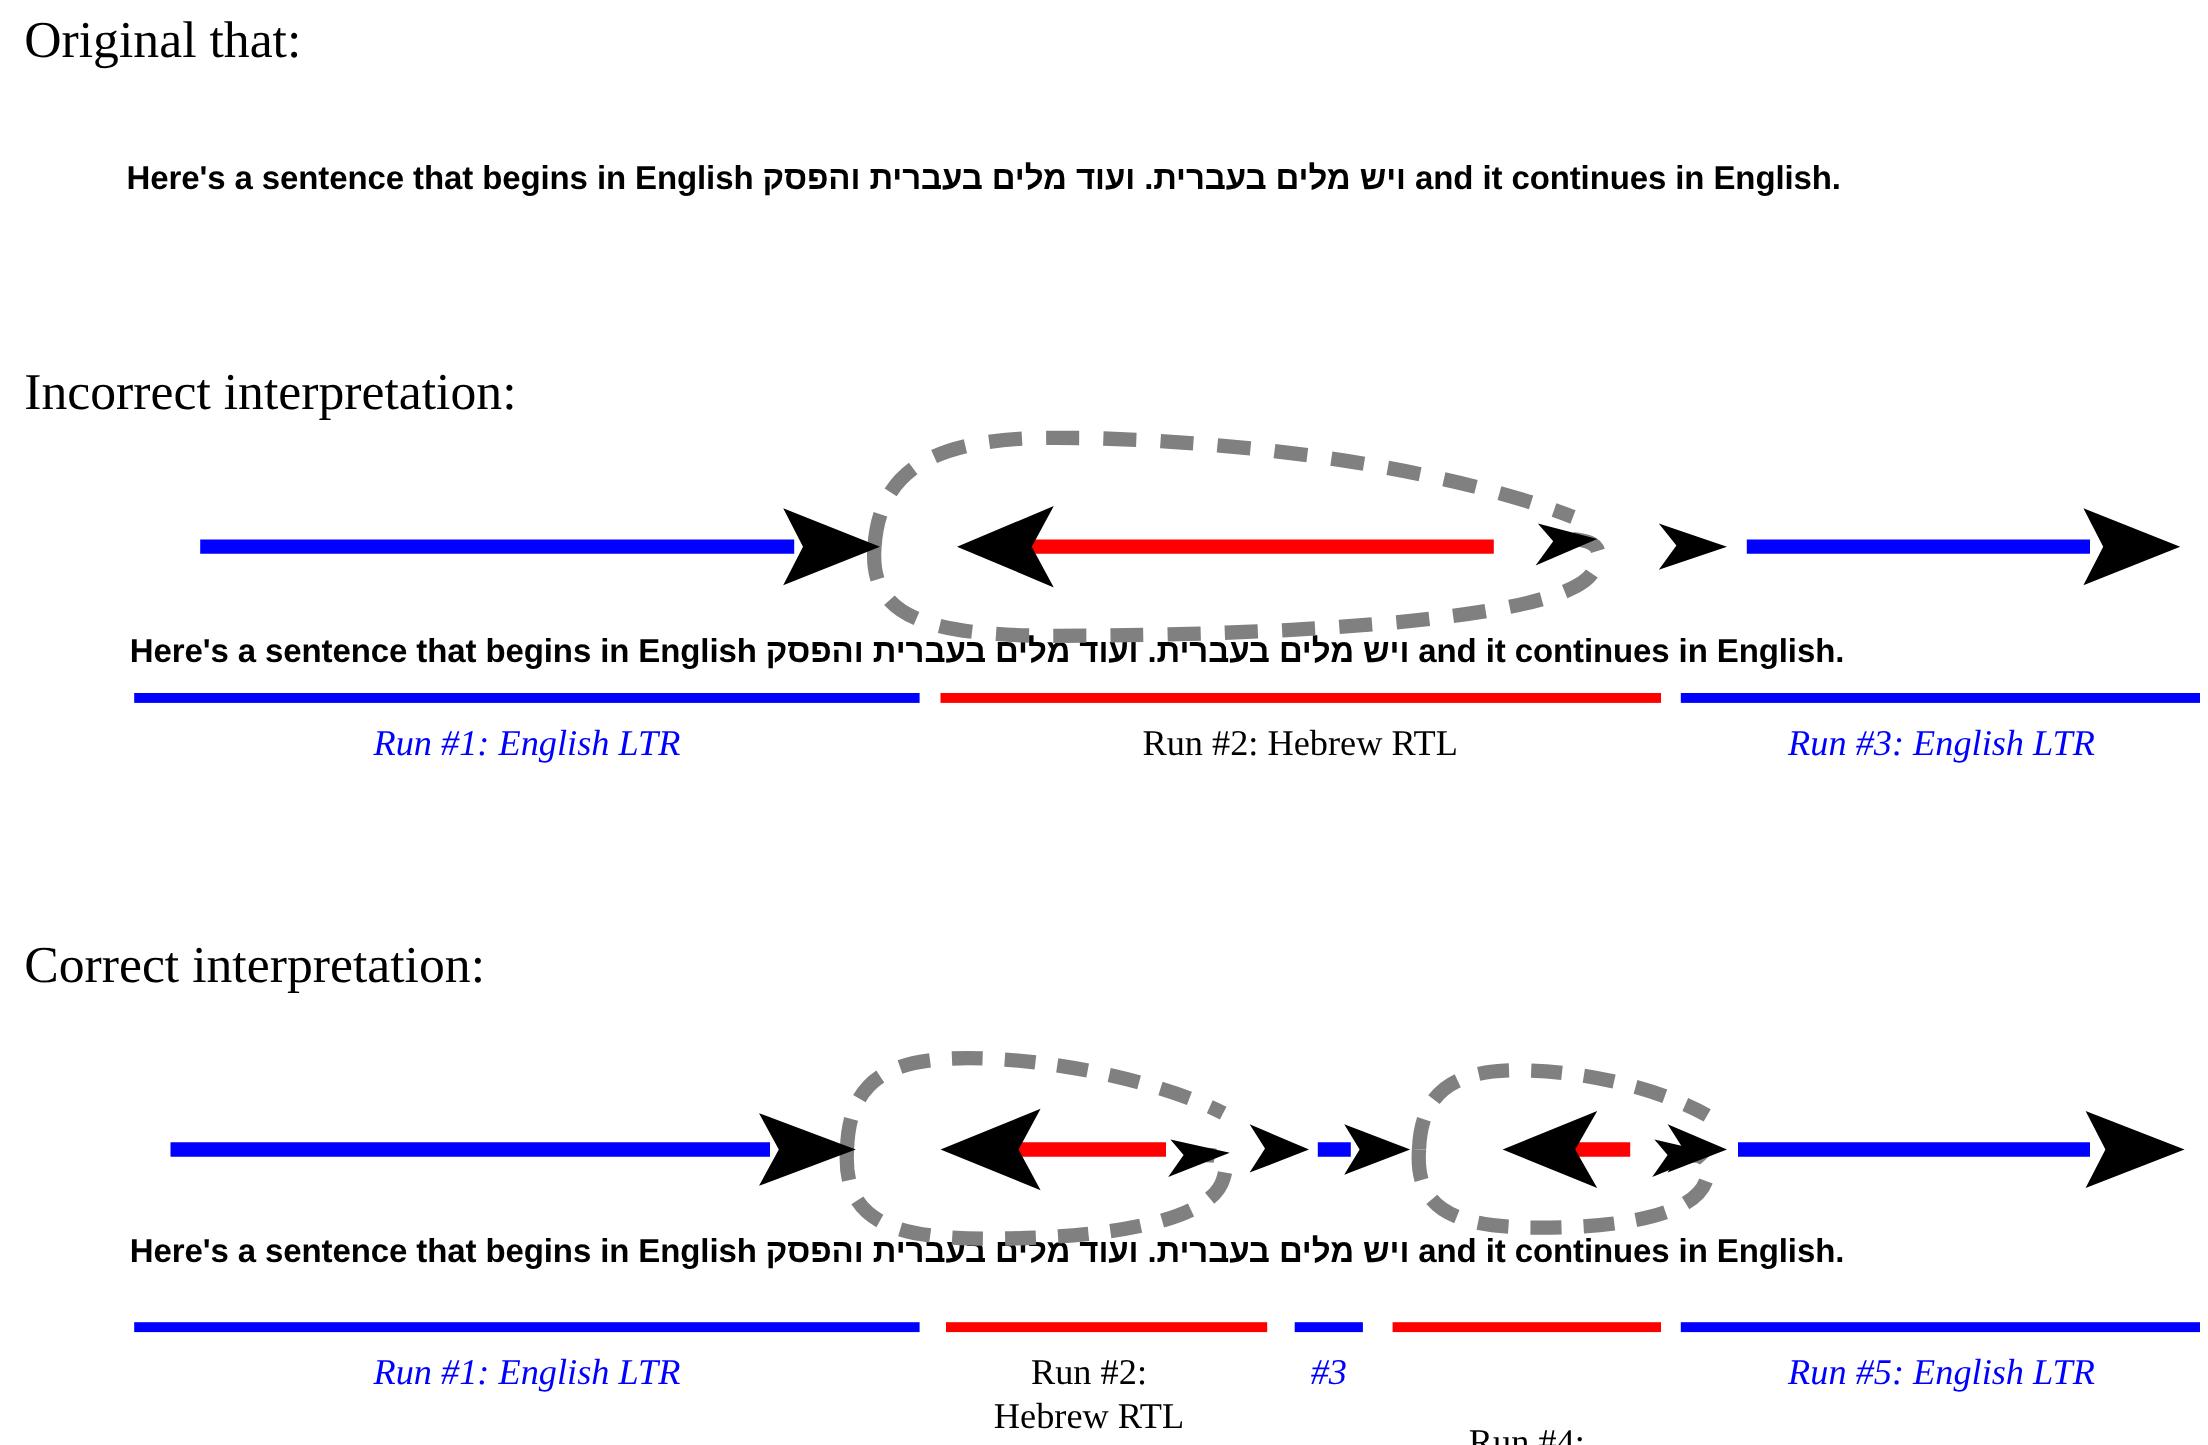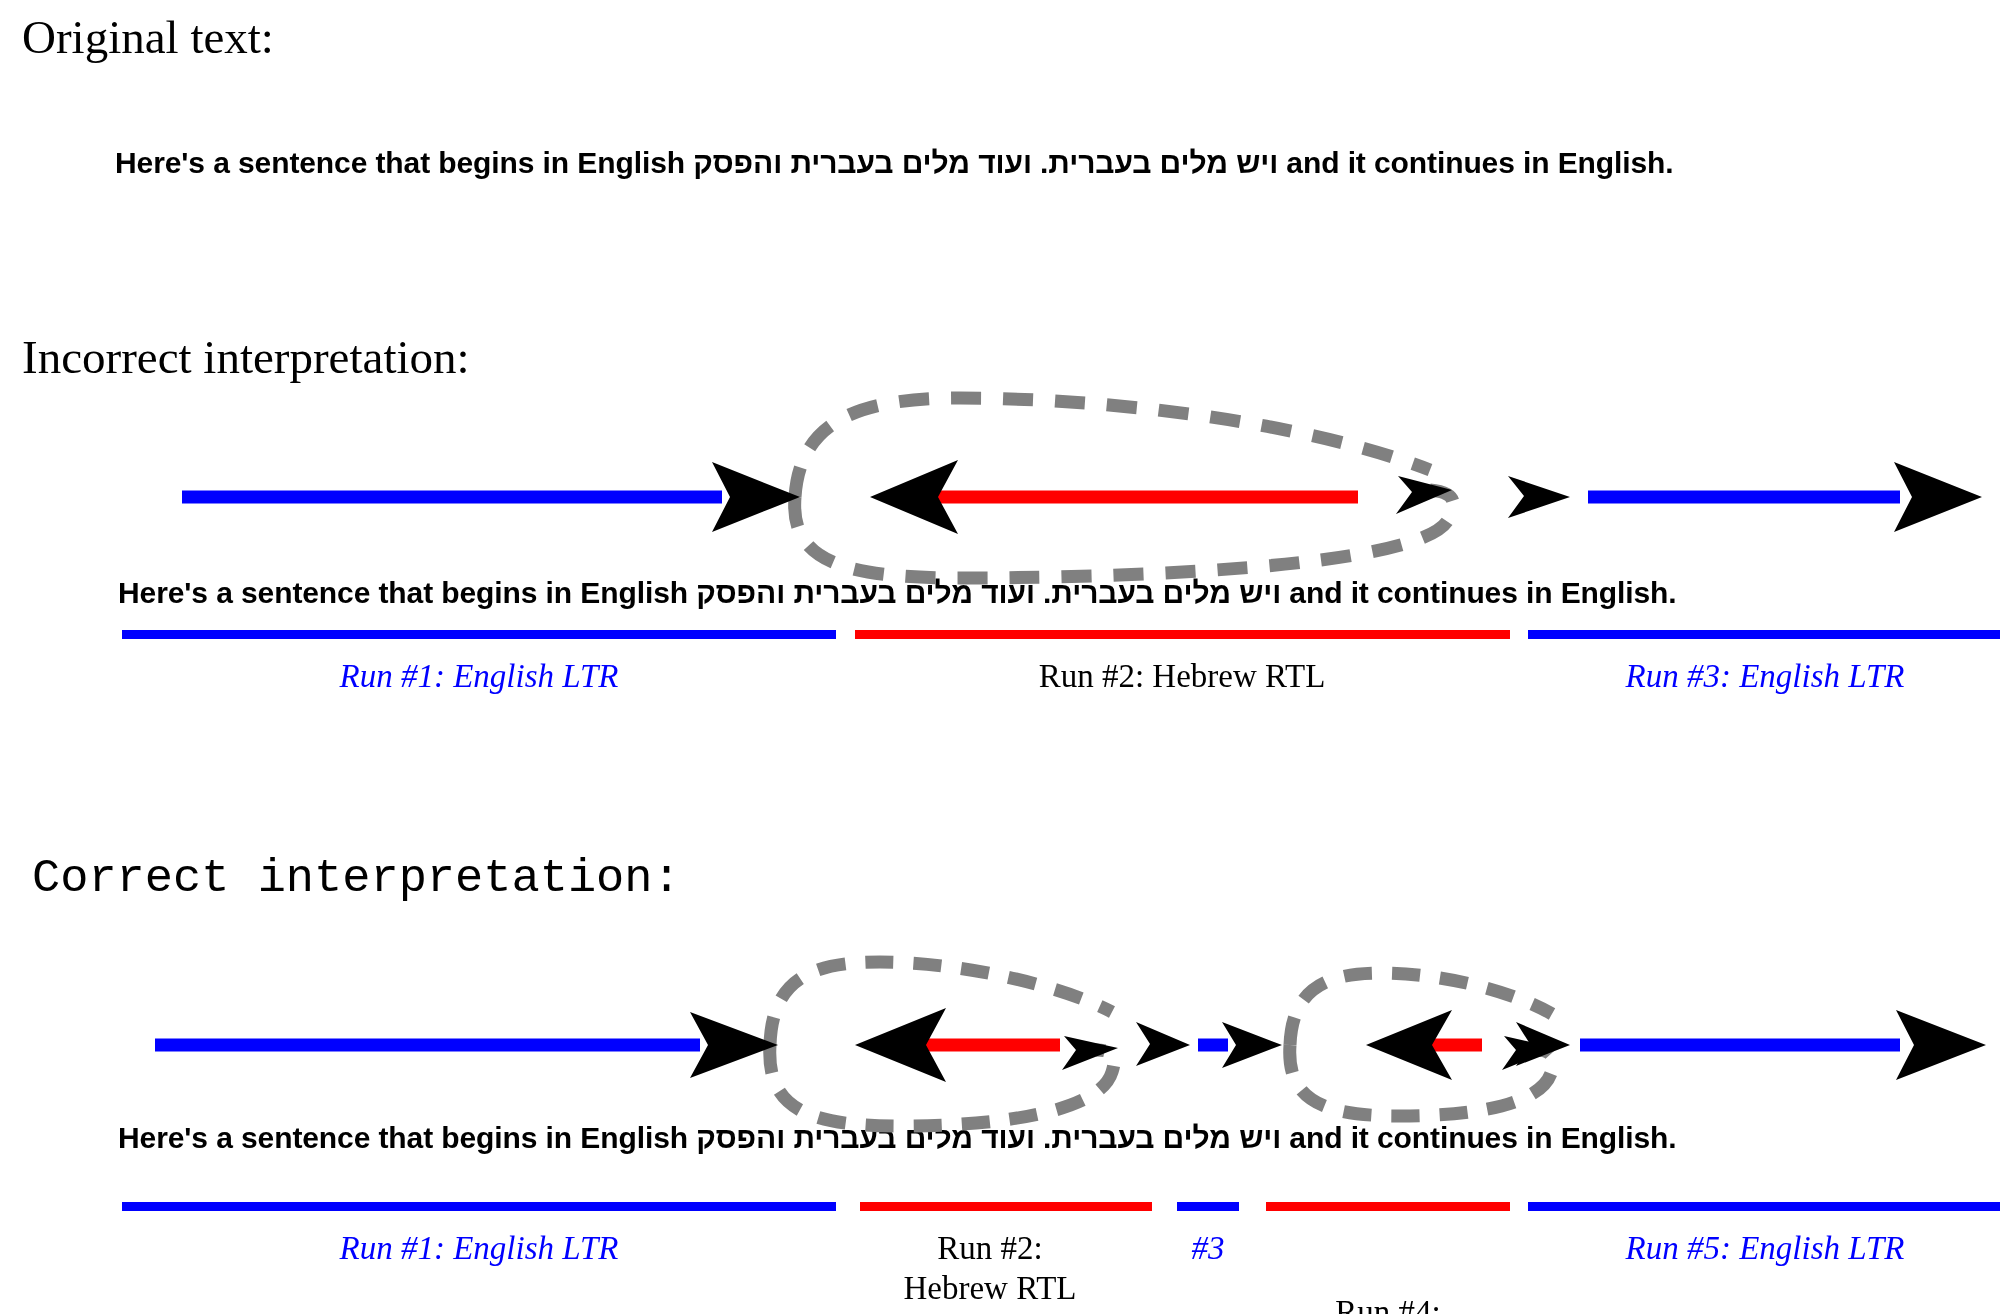--- a/index.html
+++ b/index.html
@@ -56,41 +56,41 @@
     width: 2007px;
     height: 1314px;
     pointer-events: none;
   }
 </style>
 </head>
 <body>
 
 <div id="page">
 
-  <div class="section-heading" style="left:22px; top:14px;">Original text:</div>
+  <div class="section-heading" style="left:22px; top:14px;">Original that:</div>
 
   <div class="sample-text" style="left:115px; top:148px;">
     <span>Here's a sentence that begins in English </span><span dir="rtl">ויש מלים בעברית. ועוד מלים בעברית והפסק</span><span> and it continues in English.</span>
   </div>
 
   <div class="section-heading" style="left:22px; top:310px;margin-top:24px;">Incorrect interpretation:</div>
 
   <div class="sample-text" style="left:118px; top:578px;">
     <span>Here's a sentence that begins in English </span><span dir="rtl">ויש מלים בעברית. ועוד מלים בעברית והפסק</span><span> and it continues in English.</span>
   </div>
 
   <div class="run-bar blue" style="left:122px; top:630px; width:714px;"></div>
   <div class="run-bar red" style="left:855px; top:630px; width:655px;"></div>
   <div class="run-bar blue" style="left:1528px; top:630px; width:472px;"></div>
 
   <div class="run-label ltr" style="left:182px; top:656px; width:594px;">Run #1: English LTR</div>
   <div class="run-label rtl" style="left:885px; top:656px; width:594px;">Run #2: Hebrew RTL</div>
   <div class="run-label ltr" style="left:1468px; top:656px; width:594px;">Run #3: English LTR</div>
 
-  <div class="section-heading" style="left:32px; top:855px;font-family:Liberation Mono, monospace;">Correct interpretation:</div>
+  <div class="section-heading" style="left:22px; top:855px;">Correct interpretation:</div>
 
   <div class="sample-text" style="left:118px; top:1123px;">
     <span>Here's a sentence that begins in English </span><span dir="rtl">ויש מלים בעברית. ועוד מלים בעברית והפסק</span><span> and it continues in English.</span>
   </div>
 
   <div class="run-bar blue" style="left:122px; top:1202px; width:714px;"></div>
   <div class="run-bar red" style="left:860px; top:1202px; width:292px;"></div>
   <div class="run-bar blue" style="left:1177px; top:1202px; width:62px;"></div>
   <div class="run-bar red" style="left:1266px; top:1202px; width:244px;"></div>
   <div class="run-bar blue" style="left:1528px; top:1202px; width:472px;"></div>

